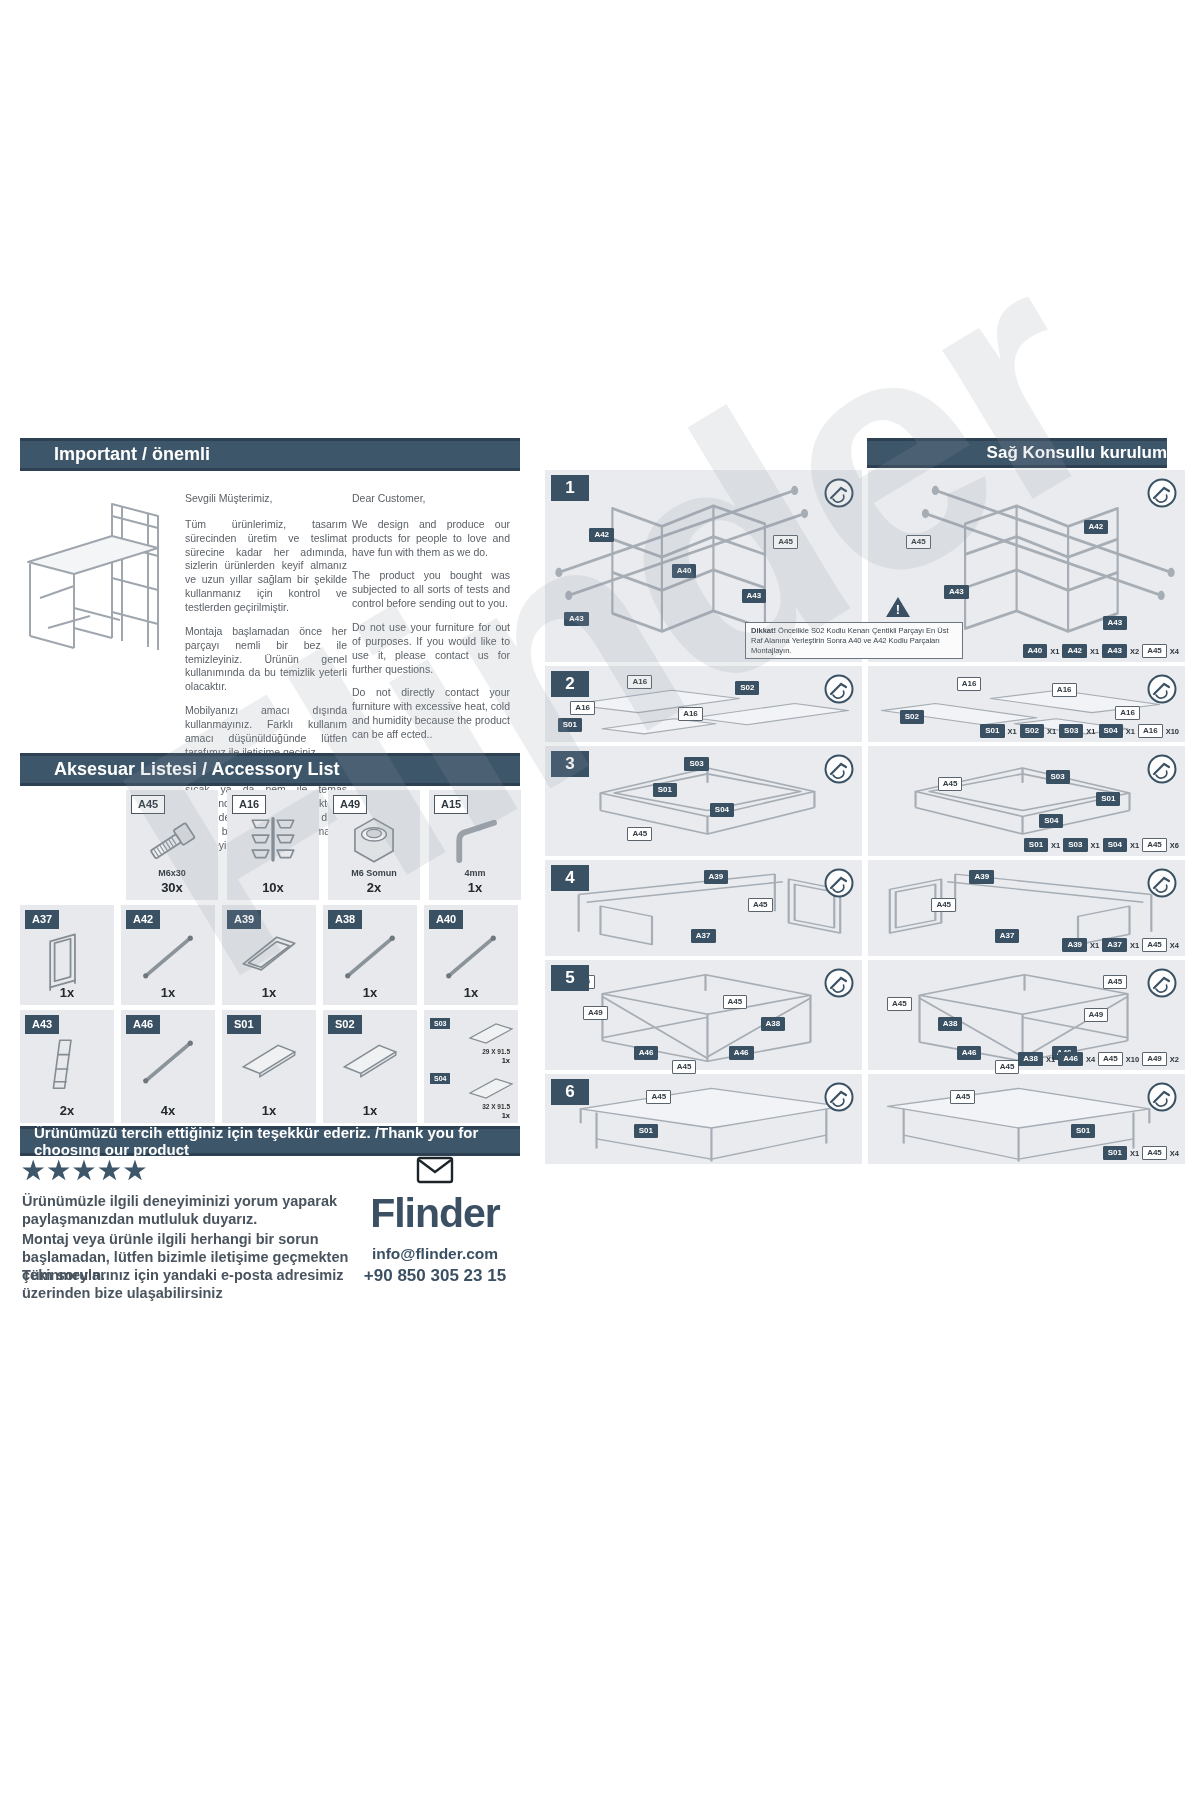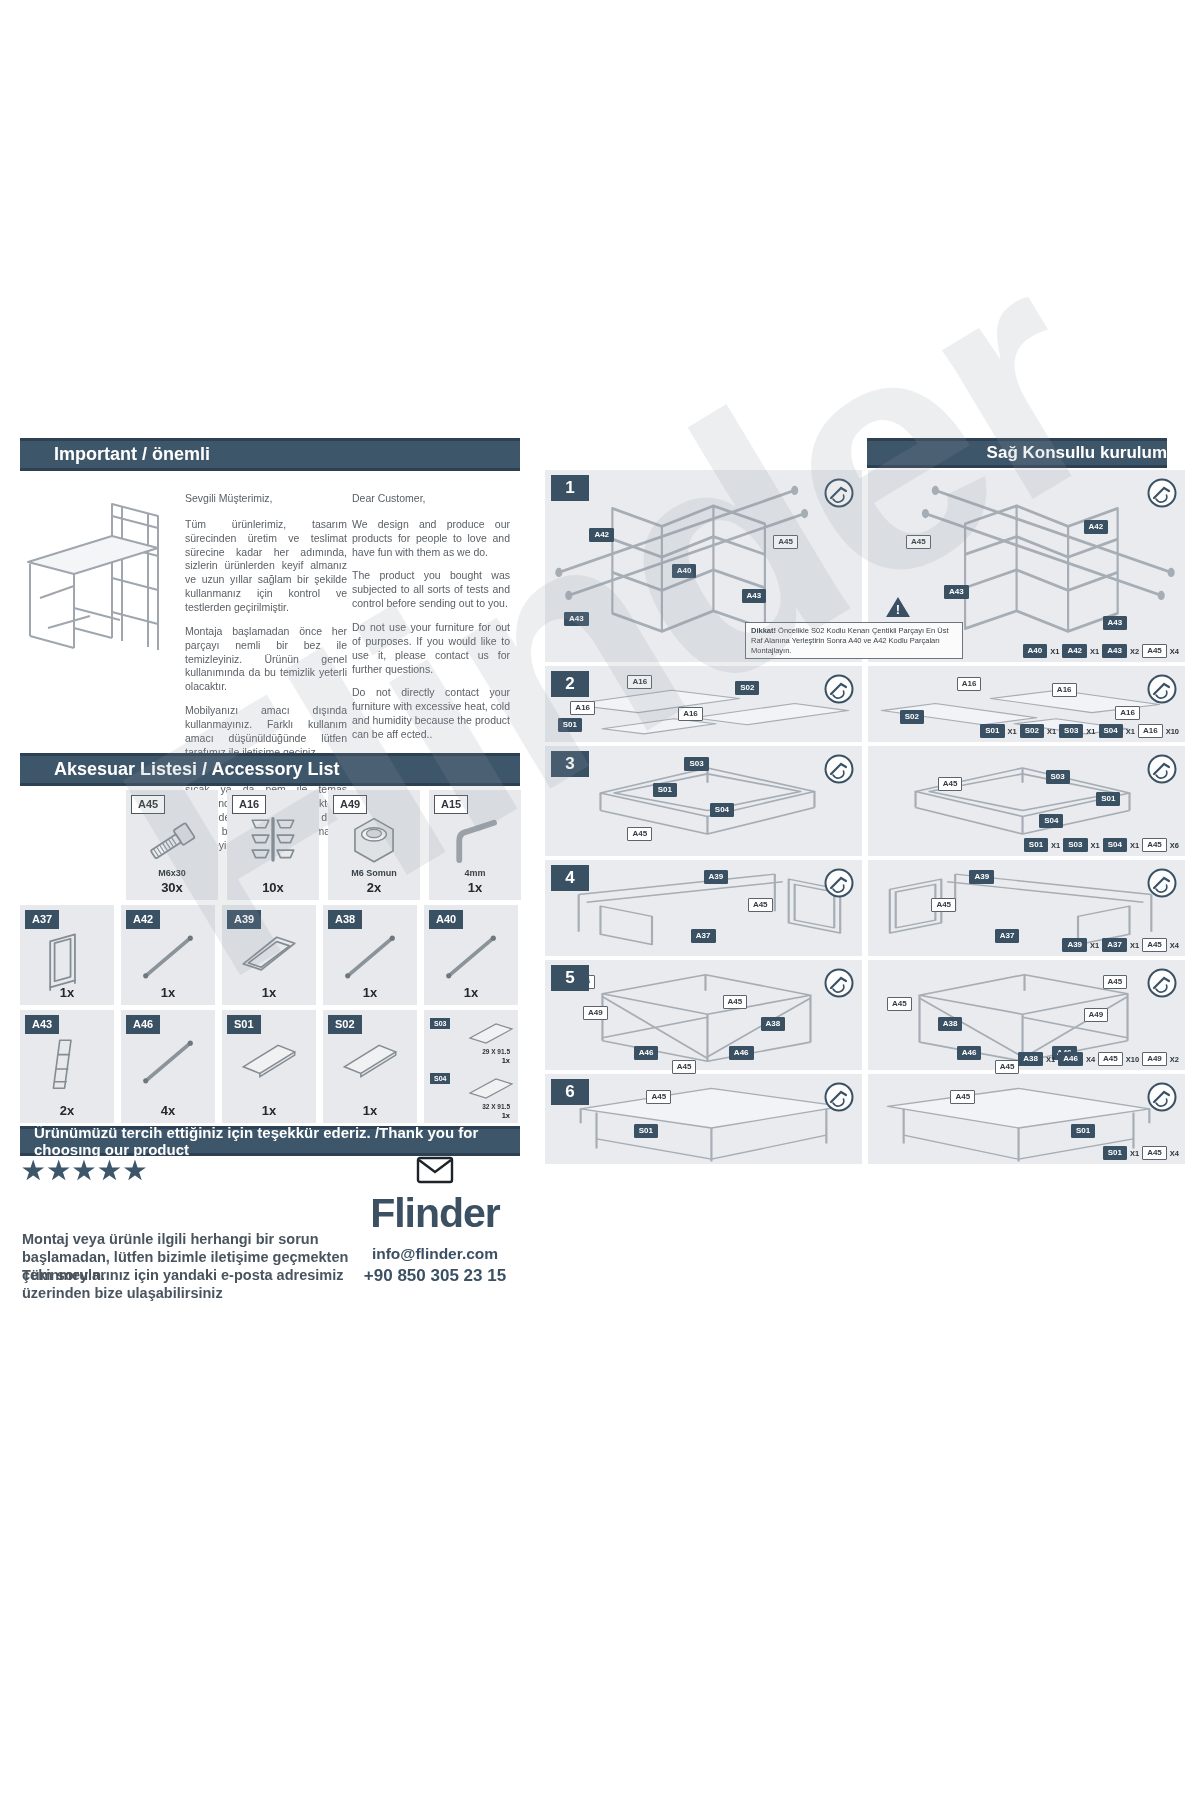--- a/index.html
+++ b/index.html
@@ -276,20 +276,21 @@
           <div class="combo-qty">1x</div>
         </div>
       </div>
     </div>
 
   <div class="hbar banner" style="left:20px;top:1126px;width:500px;height:30px;">
     <span>Ürünümüzü tercih ettiğiniz için teşekkür ederiz. /Thank you for choosıng our product</span>
   </div>
 
   <div class="stars" style="left:22px;top:1156px;">★★★★★</div>
+  <p class="footp" style="left:22px;top:1192px;width:350px;">Ürünümüzle ilgili deneyiminizi yorum yaparak paylaşmanızdan mutluluk duyarız.</p>
   <p class="footp" style="left:22px;top:1230px;width:355px;">Montaj veya ürünle ilgili herhangi bir sorun başlamadan, lütfen bizimle iletişime geçmekten çekinmeyin.</p>
   <p class="footp" style="left:22px;top:1266px;width:355px;">Tüm sorularınız için yandaki e-posta adresimiz üzerinden bize ulaşabilirsiniz</p>
 
   <div class="contact">
     <div>
       <svg viewBox="0 0 38 28" width="38" height="28">
         <rect x="2" y="2" width="34" height="24" rx="2" fill="#fff" stroke="#1d2429" stroke-width="2.4"></rect>
         <path d="M3,4 L19,16 L35,4" fill="none" stroke="#1d2429" stroke-width="2.4"></path>
       </svg>
     </div>

